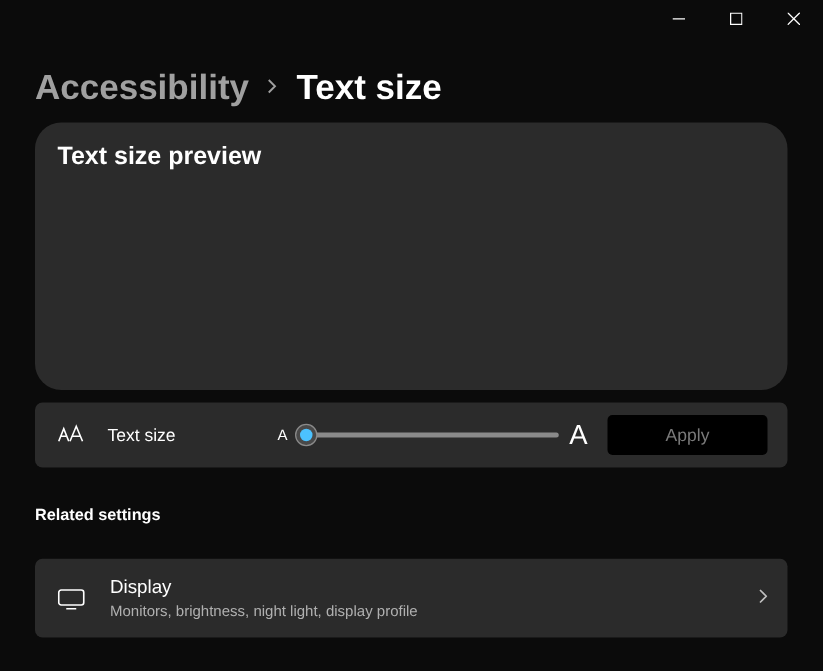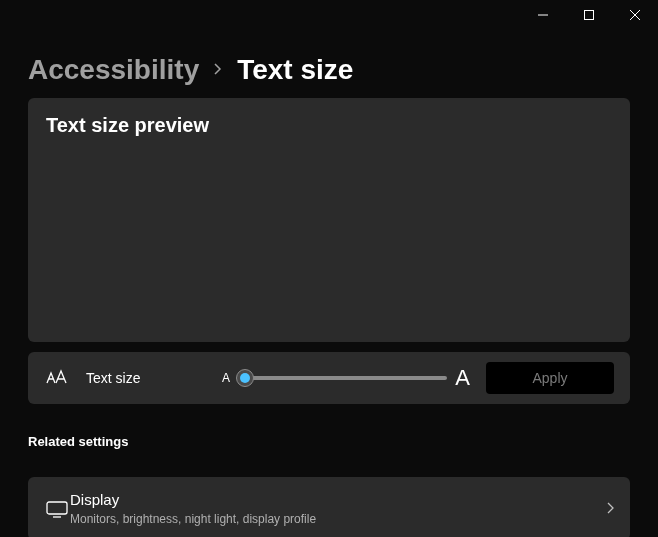--- a/index.html
+++ b/index.html
@@ -51,21 +51,22 @@
     font-weight: 600;
     color: #ffffff;
   }
   .card {
     background: #2b2b2b;
     border-radius: 6px;
     padding: 16px 18px;
     margin-bottom: 10px;
   }
   .preview-card {
-    height: 244px;
+    height: 214px;
+    border-radius: 21px;
   }
   .preview-title {
     font-size: 20px;
     font-weight: 600;
     margin-bottom: 10px;
     color: #ffffff;
   }
   .preview-body {
     font-size: 15px;
     line-height: 1.4;
@@ -140,20 +141,21 @@
     font-size: 13px;
     font-weight: 600;
     margin-bottom: 28px;
   }
   .link-card {
     background: #2b2b2b;
     border-radius: 6px;
     padding: 14px 16px;
     display: flex;
     align-items: center;
+    gap: 18px;
     cursor: pointer;
   }
   .link-text { flex: 1; }
   .link-title {
     font-size: 15px;
     color: #ffffff;
   }
   .link-sub {
     font-size: 12px;
     color: #b0b0b0;

